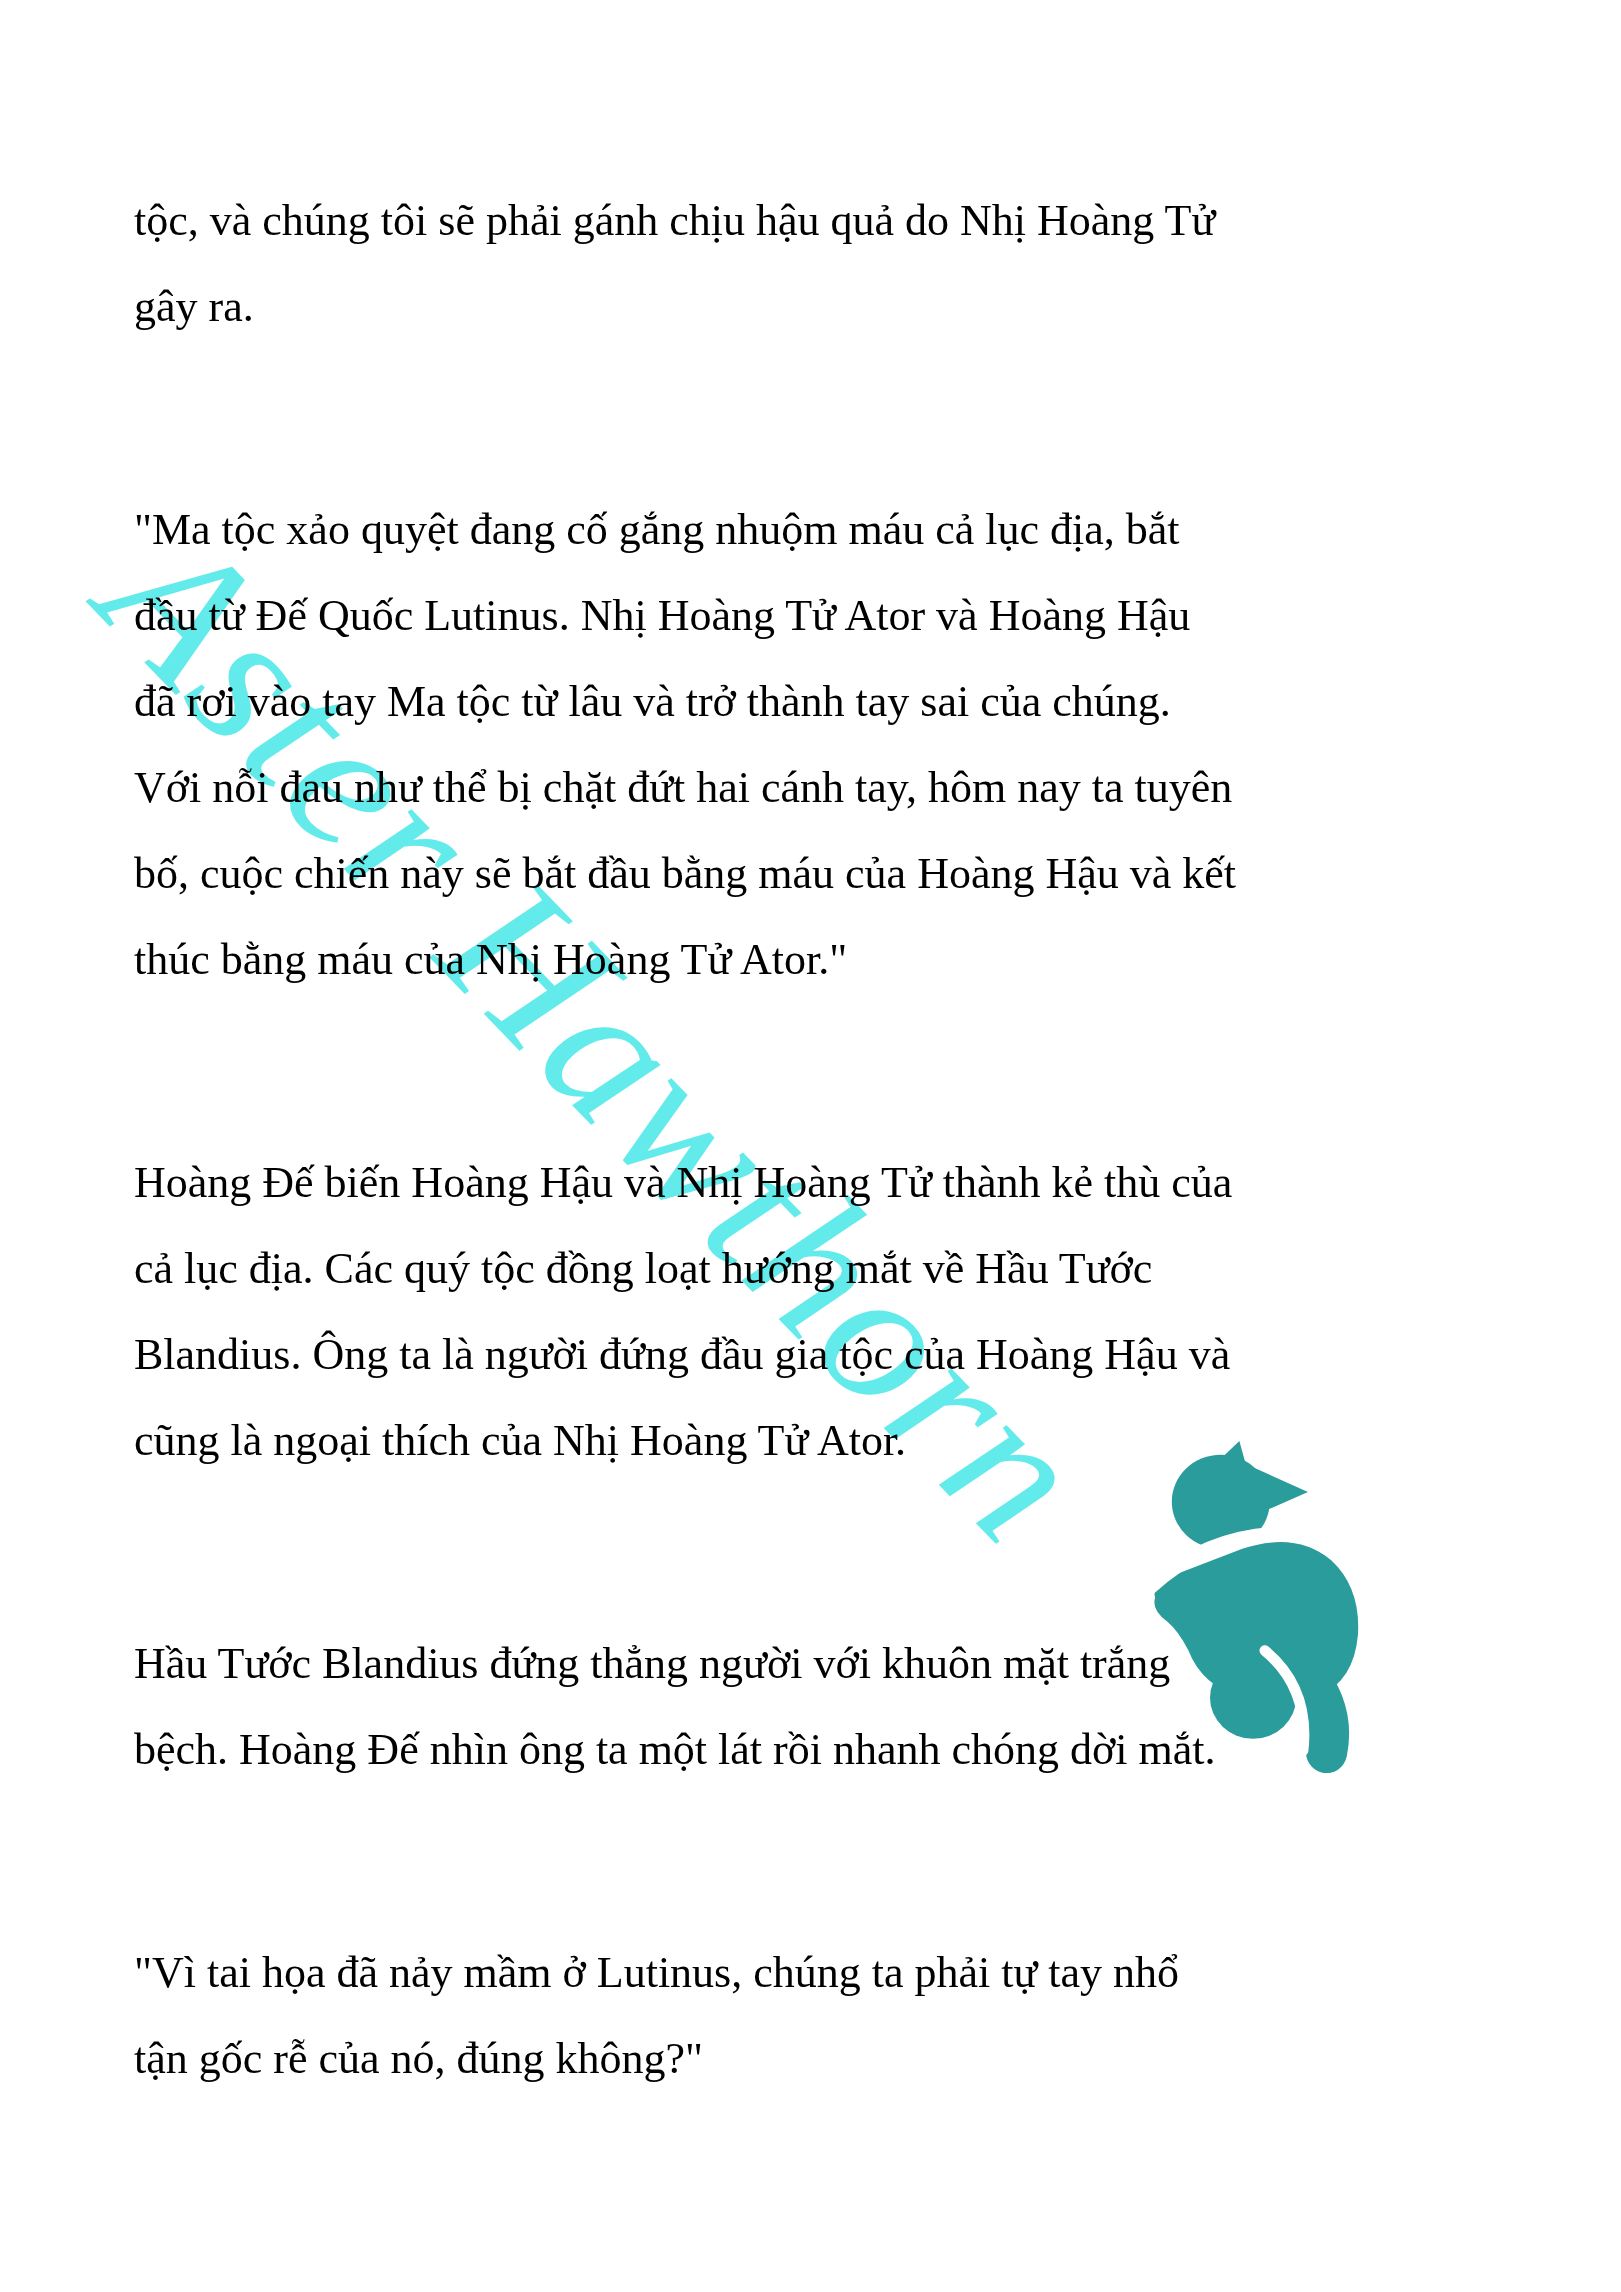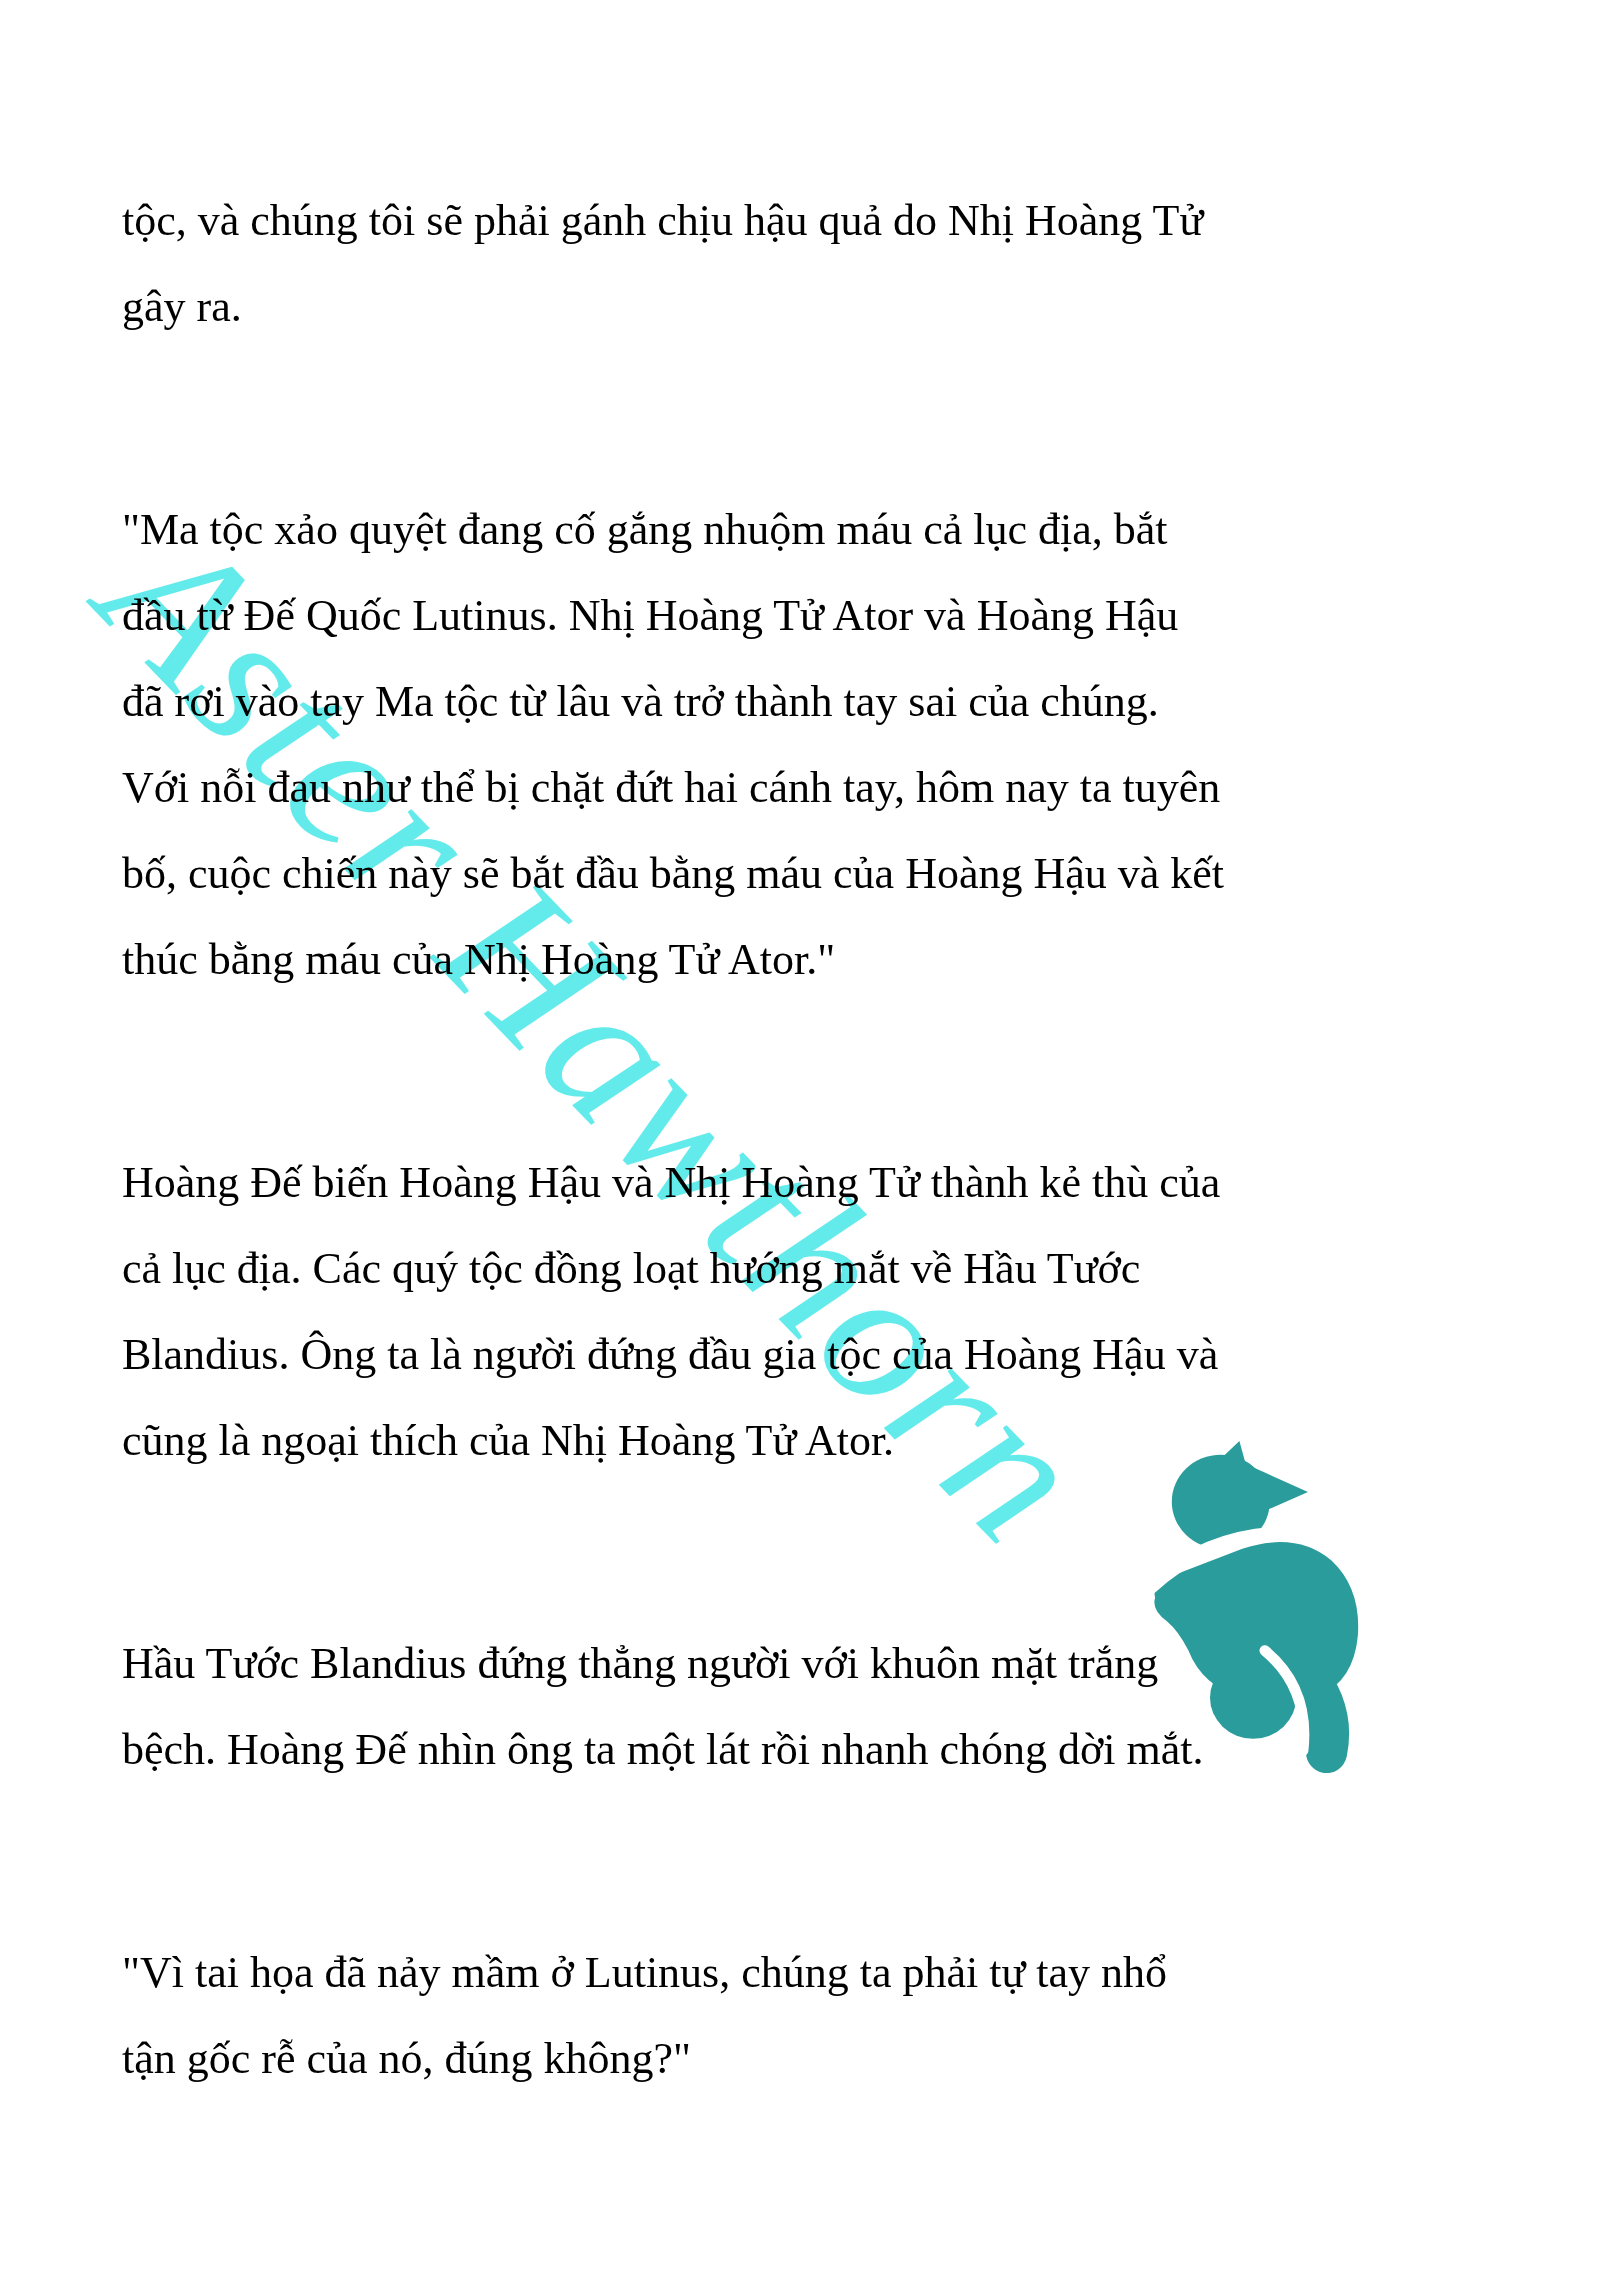--- a/index.html
+++ b/index.html
@@ -8,21 +8,21 @@
     width: 1621px;
     height: 2293px;
     background: #ffffff;
     overflow: hidden;
     font-family: "Liberation Serif", "DejaVu Serif", serif;
     margin: 0 auto;
   }
   
   .content {
     position: absolute;
-    left: 122px;
+    left: 134px;
     top: 178px;
     width: 1441px;
     z-index: 2;
   }
   .para {
     margin: 0 0 137px 0;
     font-size: 44px;
     line-height: 86px;
     color: #000000;
     white-space: pre-line;

